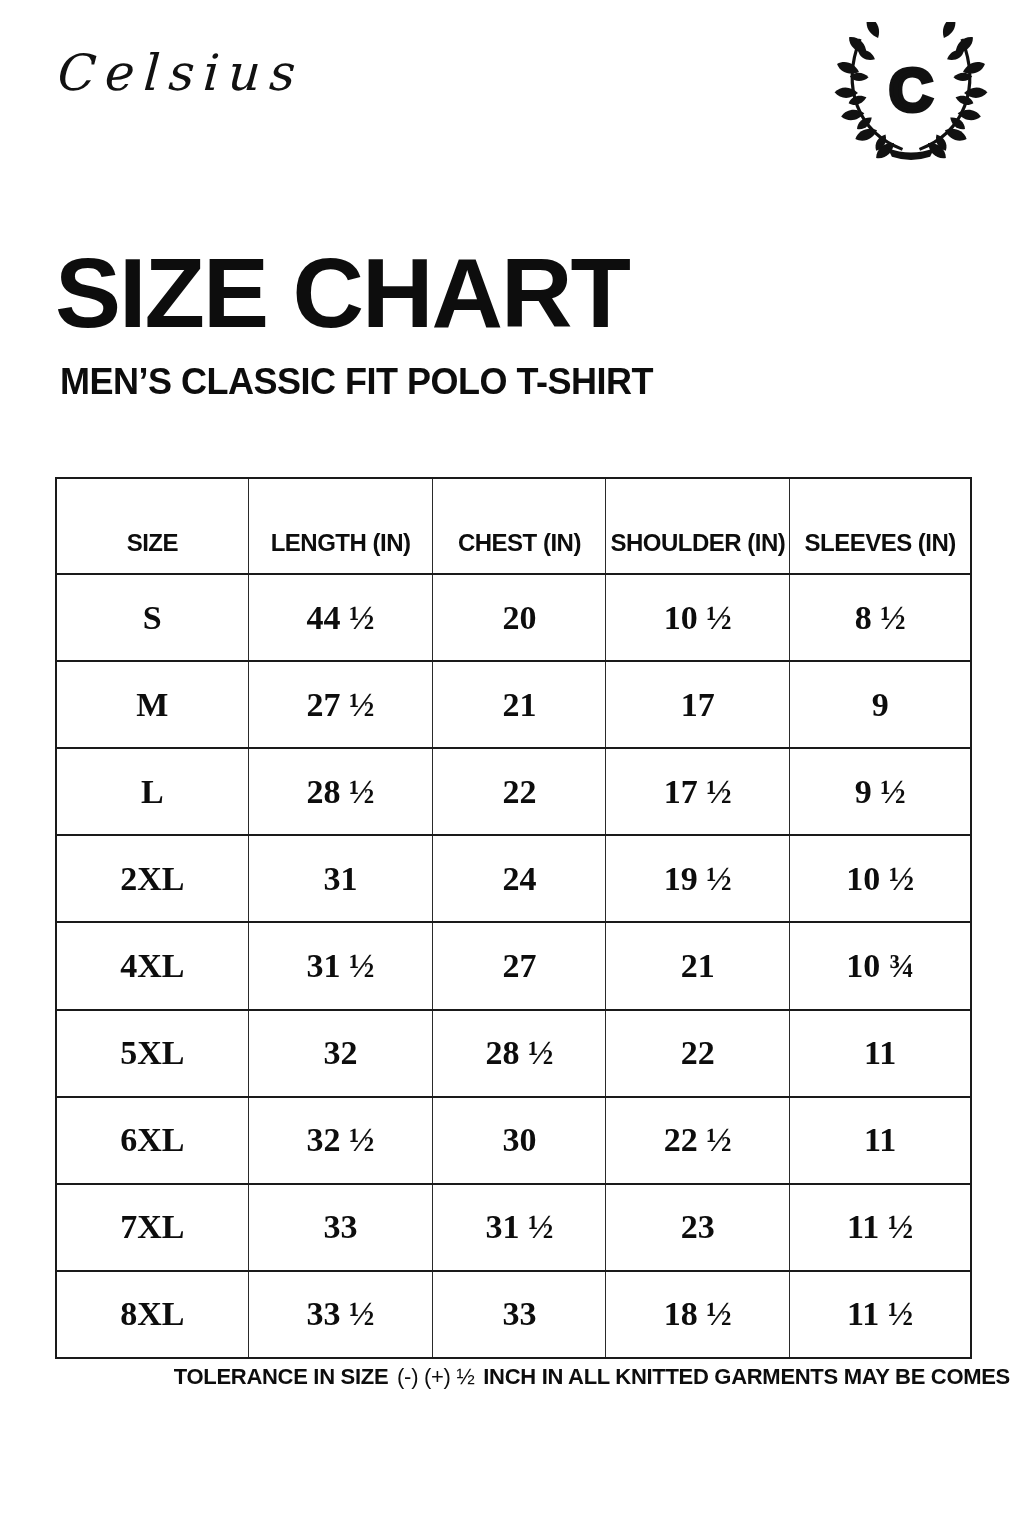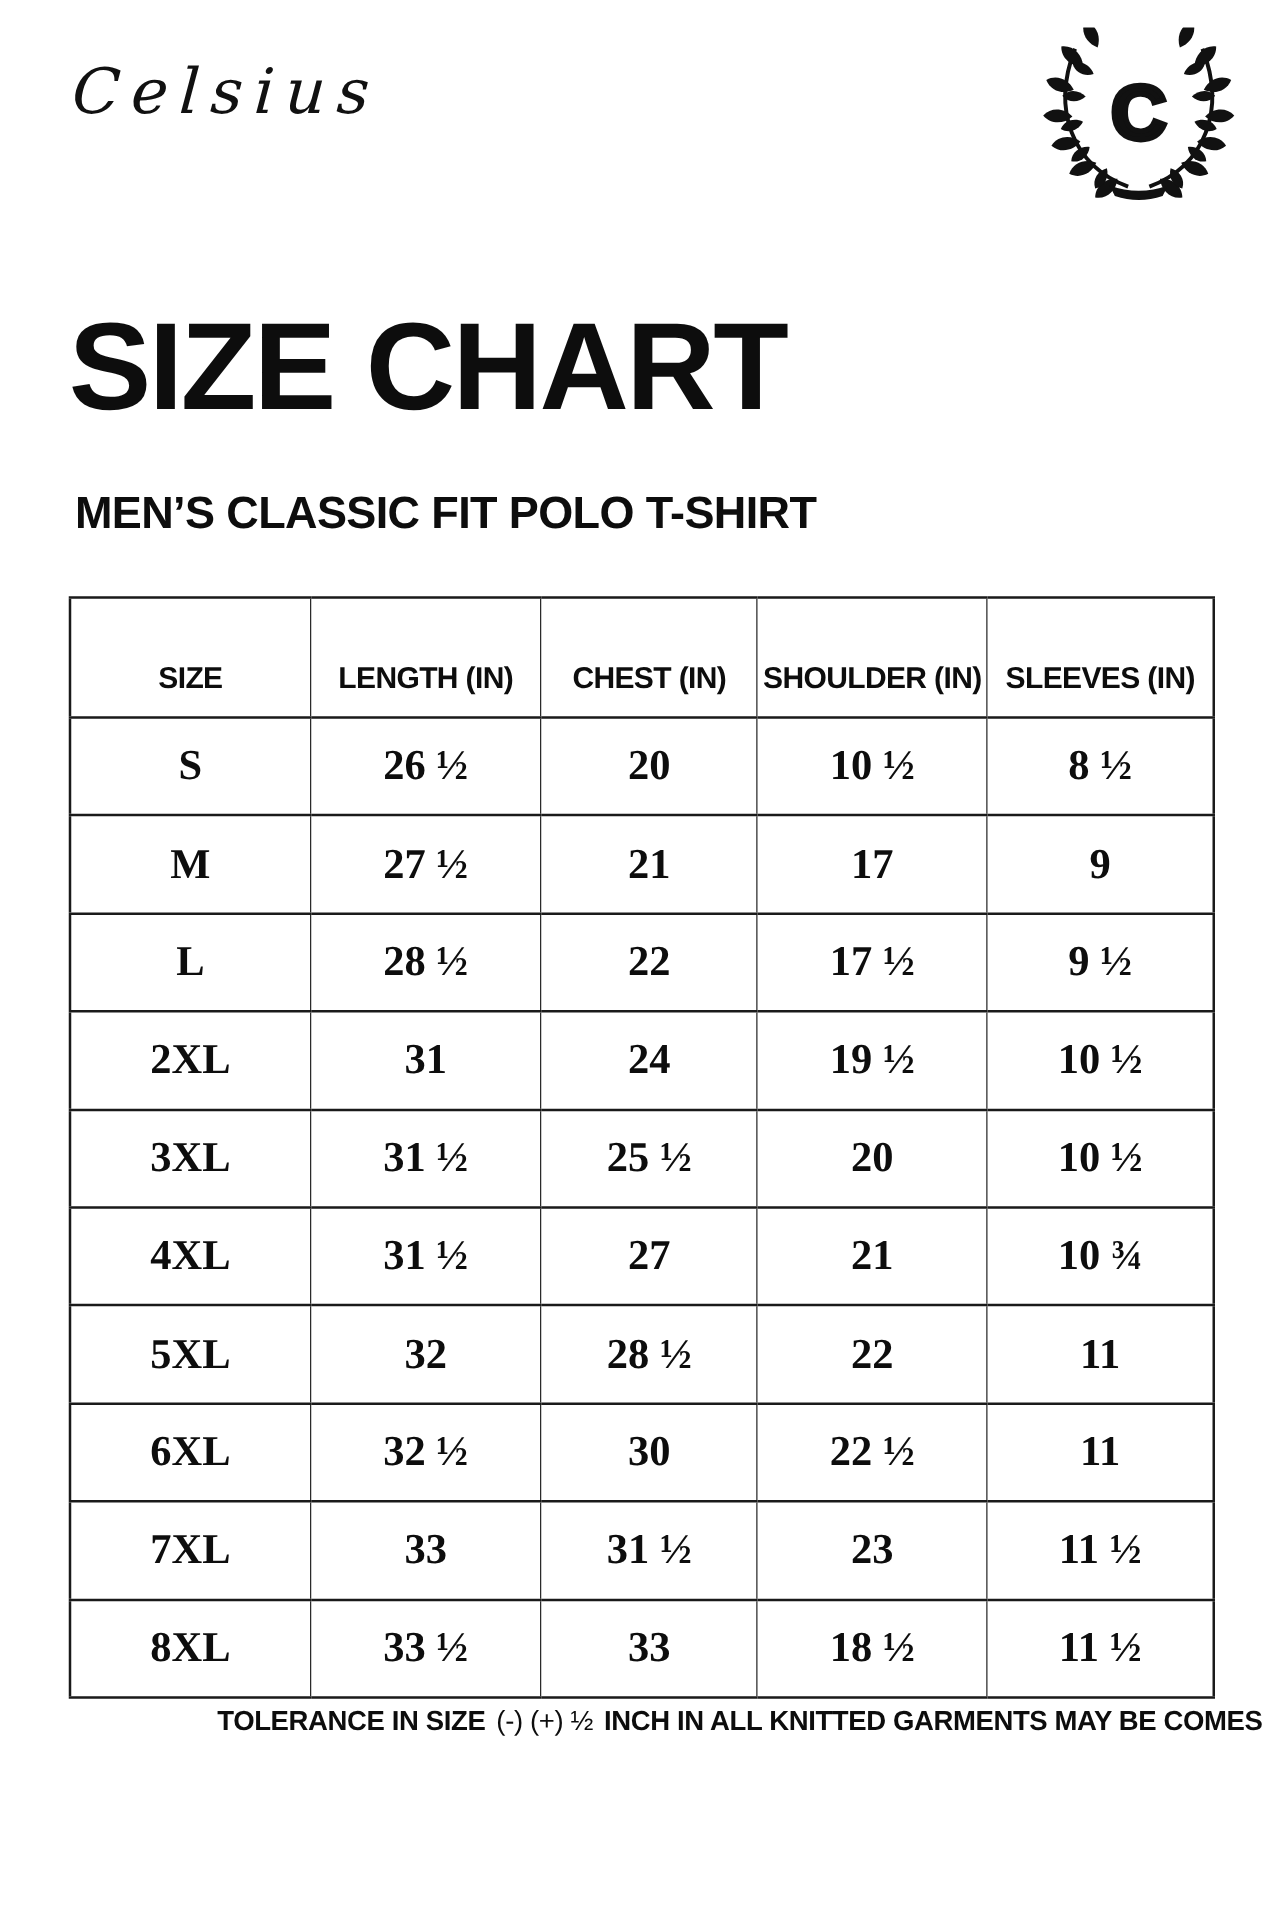--- a/index.html
+++ b/index.html
@@ -48,21 +48,20 @@
   }
   .page-subtitle {
     position: absolute;
     left: 60px;
     top: 361px;
     font-size: 36px;
     font-weight: bold;
     letter-spacing: -0.5px;
     white-space: nowrap;
     color: #0d0d0d;
-    margin-top: 28px;
   }
 
   
   table.size-table {
     position: absolute;
     left: 55px;
     top: 477px;
     width: 917px;
     height: 882px;
     border-collapse: collapse;
@@ -162,21 +161,21 @@
         <th>SIZE</th>
         <th>LENGTH (IN)</th>
         <th>CHEST (IN)</th>
         <th>SHOULDER (IN)</th>
         <th>SLEEVES (IN)</th>
       </tr>
   </thead>
   <tbody>
       <tr>
         <th>S</th>
-        <td>26 ½</td>
+        <td>44 ½</td>
         <td>20</td>
         <td>10 ½</td>
         <td>8 ½</td>
       </tr>
       <tr>
         <th>M</th>
         <td>27 ½</td>
         <td>21</td>
         <td>17</td>
         <td>9</td>
@@ -189,27 +188,20 @@
         <td>9 ½</td>
       </tr>
       <tr>
         <th>2XL</th>
         <td>31</td>
         <td>24</td>
         <td>19 ½</td>
         <td>10 ½</td>
       </tr>
       <tr>
-        <th>3XL</th>
-        <td>31 ½</td>
-        <td>25 ½</td>
-        <td>20</td>
-        <td>10 ½</td>
-      </tr>
-      <tr>
         <th>4XL</th>
         <td>31 ½</td>
         <td>27</td>
         <td>21</td>
         <td>10 ¾</td>
       </tr>
       <tr>
         <th>5XL</th>
         <td>32</td>
         <td>28 ½</td>

